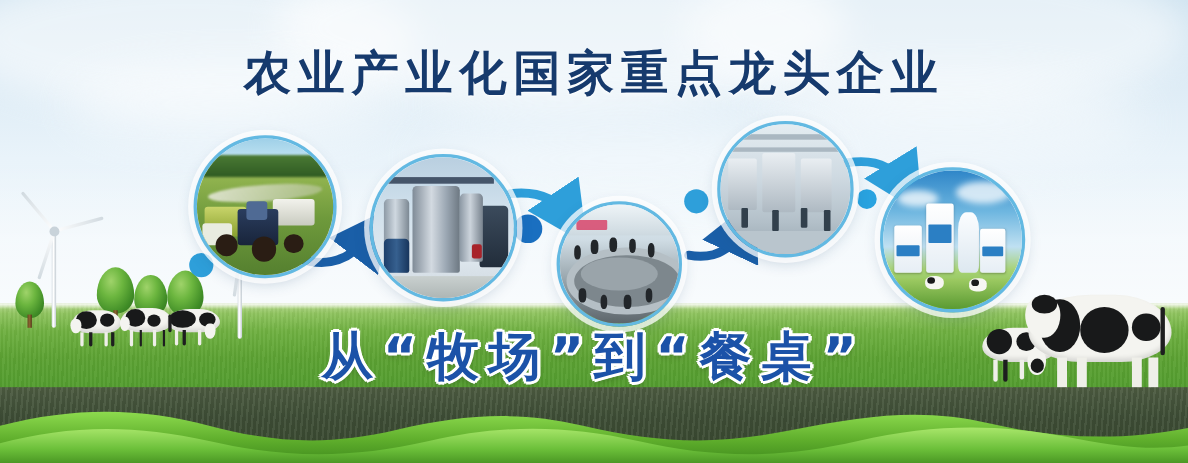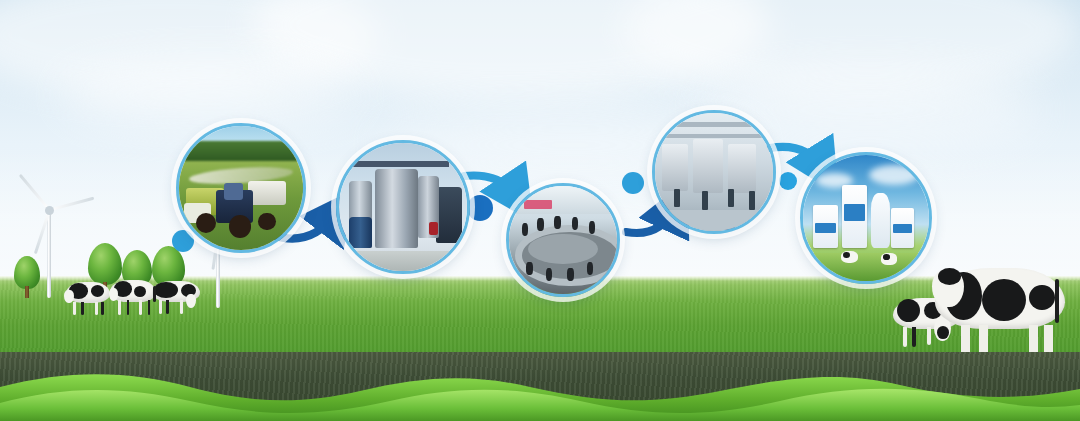--- a/index.html
+++ b/index.html
@@ -402,20 +402,22 @@
       </div>
       <div class="minicow" style="left:30%;top:76%;width:14%;height:10%;">
         <i style="left:10%;top:10%;width:40%;height:50%;"></i>
       </div>
       <div class="minicow" style="left:62%;top:78%;width:13%;height:9%;">
         <i style="left:14%;top:10%;width:38%;height:50%;"></i>
       </div>
     </div>
   </div>
 
+  <div class="title">农业产业化国家重点龙头企业</div>
+  <div class="subtitle">从“牧场”到“餐桌”</div>
 
   <div class="darkband"></div>
   <div class="hills">
     <svg viewBox="0 0 1080 60" preserveAspectRatio="none">
       <defs>
         <linearGradient id="hg1" x1="0" y1="0" x2="0" y2="1">
           <stop offset="0%" stop-color="#8ddb4e"></stop>
           <stop offset="55%" stop-color="#5fae2c"></stop>
           <stop offset="100%" stop-color="#3f8b1d"></stop>
         </linearGradient>

